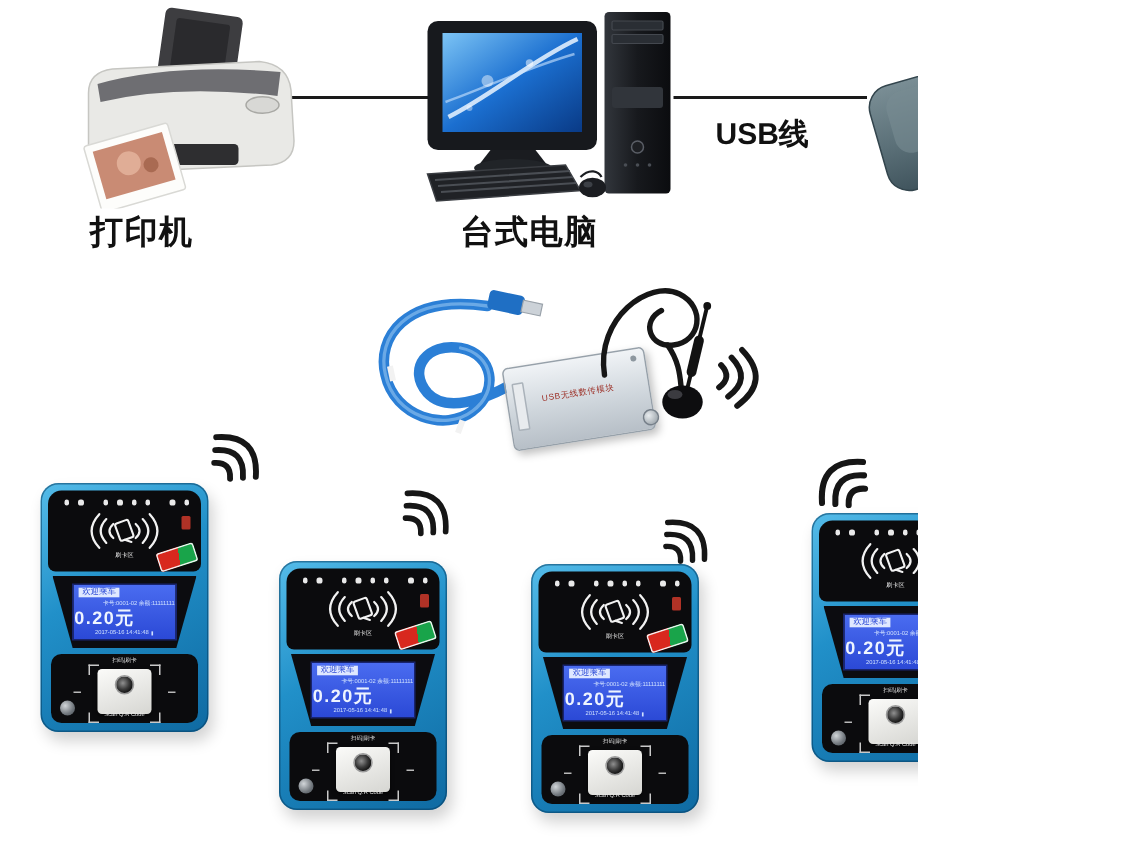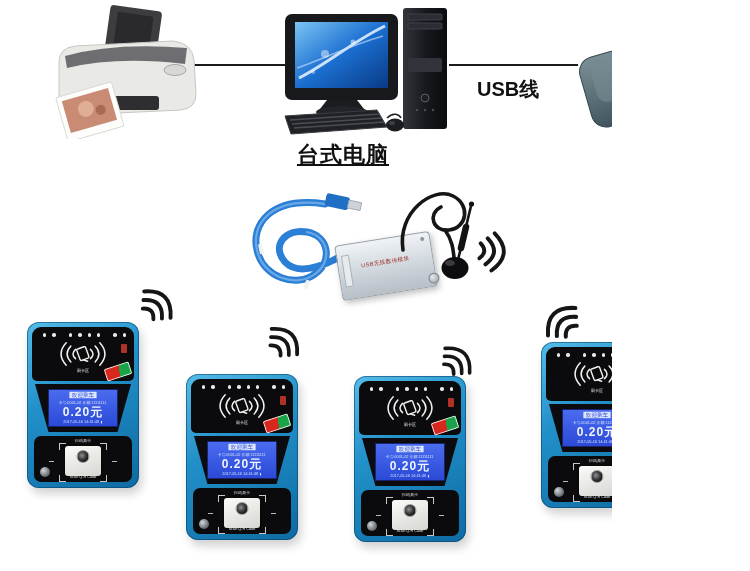--- a/index.html
+++ b/index.html
@@ -8,21 +8,21 @@
   svg{display:block;}
 
   
   .conn{position:absolute;height:2px;background:#1a1a1a;top:64px;}
   .conn.c1{left:163px;width:130px;}
   .conn.c2{left:449px;width:129px;}
 
   
   .dev-label{position:absolute;font-size:22px;font-weight:bold;color:#111;letter-spacing:1px;white-space:nowrap;}
   .lbl-printer{left:60px;top:140px;}
-  .lbl-computer{left:297px;top:140px;text-decoration:underline;}
+  .lbl-computer{left:307px;top:140px;}
   .lbl-issuer{left:572px;top:140px;}
   .lbl-usb{position:absolute;left:477px;top:76px;font-size:20px;font-weight:bold;color:#111;}
 
   
   .printer-svg{position:absolute;left:45px;top:4px;width:165px;height:135px;}
   .computer-svg{position:absolute;left:283px;top:6px;width:175px;height:132px;}
   .issuer-svg{position:absolute;left:560px;top:14px;width:190px;height:125px;}
 
   
   .usbcable-svg{position:absolute;left:245px;top:188px;width:125px;height:112px;}
@@ -66,21 +66,21 @@
   .t-nfc-label{position:absolute;left:50%;top:40px;transform:translateX(-50%) scale(.58);font-size:7px;
                color:#eee;white-space:nowrap;line-height:8px;}
   .t-sticker{position:absolute;right:3px;bottom:3px;width:26px;height:13px;border-radius:2px;transform:rotate(-18deg);
              background:linear-gradient(100deg,#d8281e 0%,#d8281e 55%,#19a44a 55%,#19a44a 100%);
              box-shadow:inset 0 0 0 1px #f0f0f0;}
 
   .t-mid{position:absolute;left:8px;right:8px;top:62px;height:48px;background:#0c0c10;
          clip-path:polygon(0 0,100% 0,86% 100%,14% 100%);}
   .t-lcd{position:absolute;left:14%;right:14%;top:5px;bottom:5px;
          background:linear-gradient(180deg,#4a6cf0,#2b49d6);border:1px solid #18246e;
-         display:flex;flex-direction:column;align-items:center;color:#d6e2ff;overflow:hidden;}
+         display:flex;flex-direction:column;align-items:flex-start;color:#d6e2ff;overflow:hidden;}
   .lcd-header{margin-top:1px;font-size:7px;line-height:8px;background:#dfe8ff;color:#2b49d6;
               padding:0 3px;transform:scale(.8);white-space:nowrap;}
   .lcd-info{font-size:7px;line-height:7px;transform:scale(.55);white-space:nowrap;color:#cfe0ff;}
   .lcd-amount{font-size:12px;font-weight:bold;line-height:13px;color:#eef4ff;letter-spacing:1px;white-space:nowrap;}
   .lcd-dt{position:absolute;bottom:0;left:0;right:0;display:flex;justify-content:center;align-items:center;
           font-size:7px;line-height:8px;transform:scale(.55);white-space:nowrap;color:#cfe0ff;}
   .batt{display:inline-block;width:6px;height:3px;border:1px solid #cfe0ff;margin-left:3px;}
 
   .t-scan{position:absolute;left:7px;right:7px;top:114px;bottom:6px;background:#0b0b0d;border-radius:7px;}
   .scan-top{position:absolute;top:1px;left:0;right:0;text-align:center;font-size:7px;line-height:8px;
@@ -129,20 +129,21 @@
     <path d="M20 52 Q70 38 142 44 L140 60 Q72 52 22 64 Z" fill="#6e6e72"></path>
     <ellipse cx="130" cy="66" rx="11" ry="5.5" fill="#d8d8d5" stroke="#a8a8a4"></ellipse>
     <rect x="34" y="92" width="80" height="14" rx="3" fill="#2e2e30"></rect>
     <g transform="rotate(-16 48 108)">
       <rect x="16" y="84" width="58" height="46" rx="2" fill="#fdfdfb" stroke="#d9d9d5"></rect>
       <rect x="21" y="89" width="48" height="33" fill="#c98b74"></rect>
       <circle cx="42" cy="103" r="8" fill="#e0ad96"></circle>
       <circle cx="56" cy="108" r="5" fill="#a96a52"></circle>
     </g>
   </svg>
+  <div class="dev-label lbl-printer">打印机</div>
 
   <svg class="computer-svg" viewBox="0 0 175 132">
     <defs>
       <linearGradient id="scr" x1="0" y1="0" x2="1" y2="1">
         <stop offset="0" stop-color="#7cc4f5"></stop>
           <stop offset=".5" stop-color="#1b6fd0"></stop>
           <stop offset="1" stop-color="#093a86"></stop>
       </linearGradient>
       <linearGradient id="tg" x1="0" y1="0" x2="1" y2="0">
         <stop offset="0" stop-color="#32363c"></stop>

